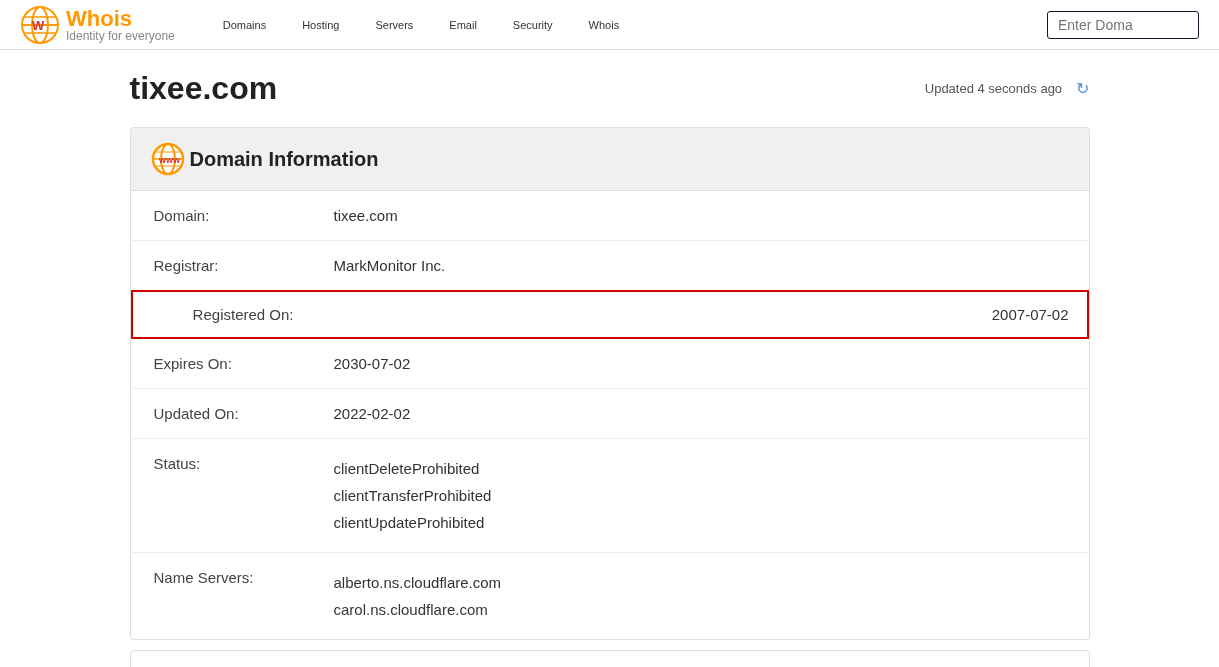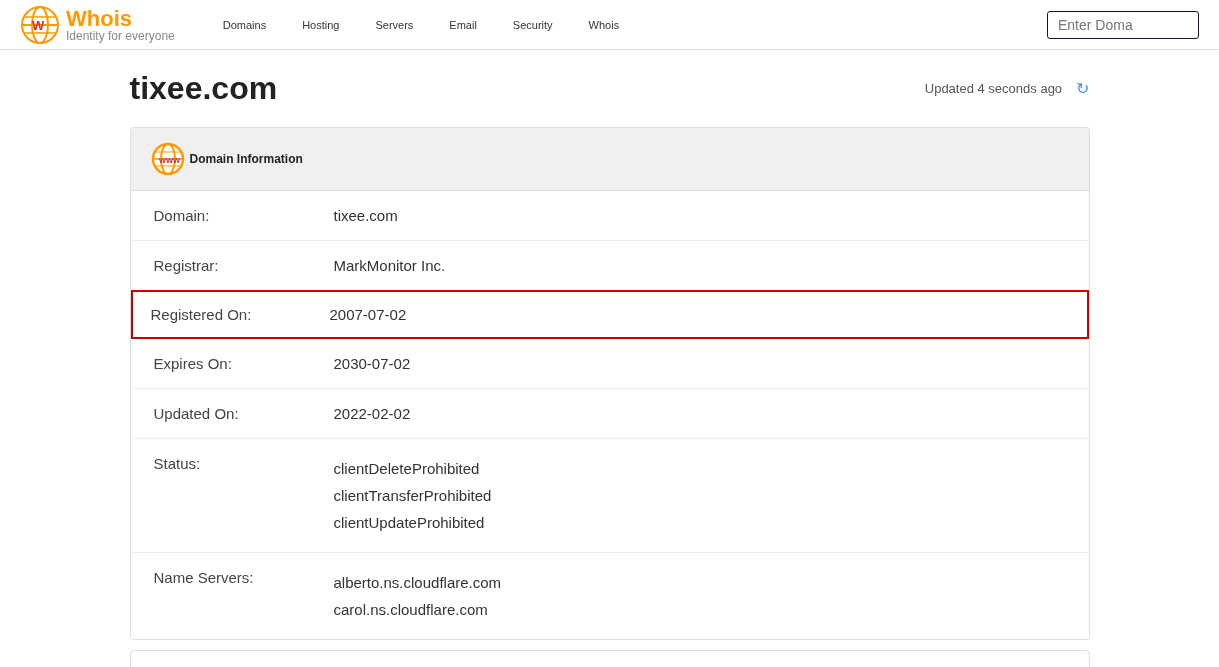--- a/index.html
+++ b/index.html
@@ -115,21 +115,21 @@
       align-items: center;
       gap: 5px;
       border-bottom: 1px solid #ddd;
       border-radius: 4px 4px 0 0;
     }
     .www-icon {
       width: 34px;
       height: 34px;
     }
     .info-card-title {
-      font-size: 12px;
+      font-size: 20px;
       font-weight: bold;
       color: #222;
     }
 
     .info-table {
       width: 100%;
       border-collapse: collapse;
     }
     .info-table tr {
       border-bottom: 1px solid #eee;
@@ -150,20 +150,21 @@
       color: #333;
     }
 
     .highlight-row td {
       
     }
     .highlight-cell {
       border: 2px solid #cc0000 !important;
       border-radius: 3px;
       padding: 14px 18px !important;
+      text-align: right;
     }
     .highlight-row td:first-child.highlight-cell {
       border-right: none !important;
       border-radius: 3px 0 0 3px;
     }
     .highlight-row td:last-child.highlight-cell {
       border-left: none !important;
       border-radius: 0 3px 3px 0;
     }
 

